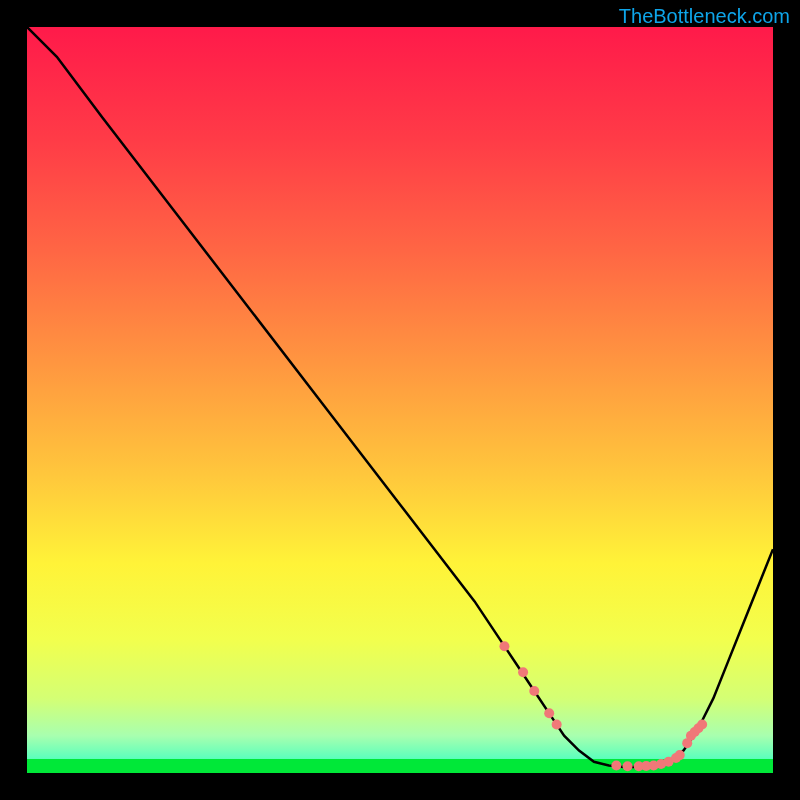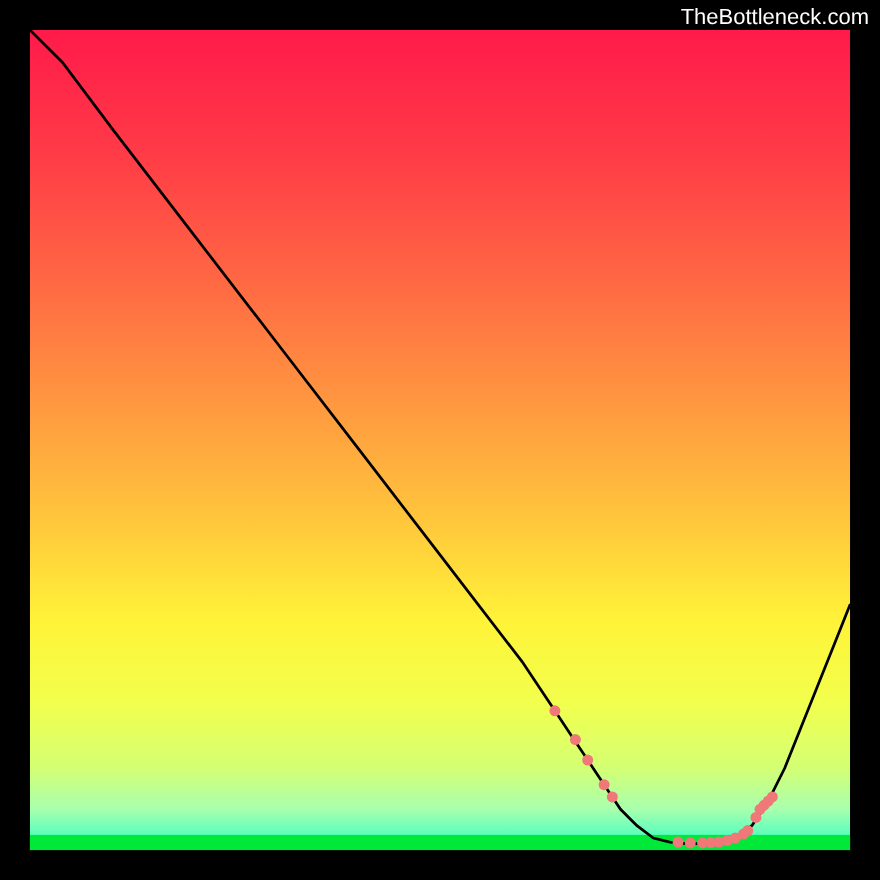--- a/index.html
+++ b/index.html
@@ -13,21 +13,21 @@
       background: #000;
       position: relative;
       overflow: hidden;
     }
     .watermark {
       position: absolute;
       top: 5px;
       right: 10px;
       font-family: Arial, sans-serif;
       font-size: 20px;
-      color: #ffffff;
+      color: #0ea5e9;
       z-index: 10;
     }
     .chart-container {
       position: absolute;
       top: 27px;
       left: 27px;
       width: 746px;
       height: 746px;
       overflow: hidden;
     }

